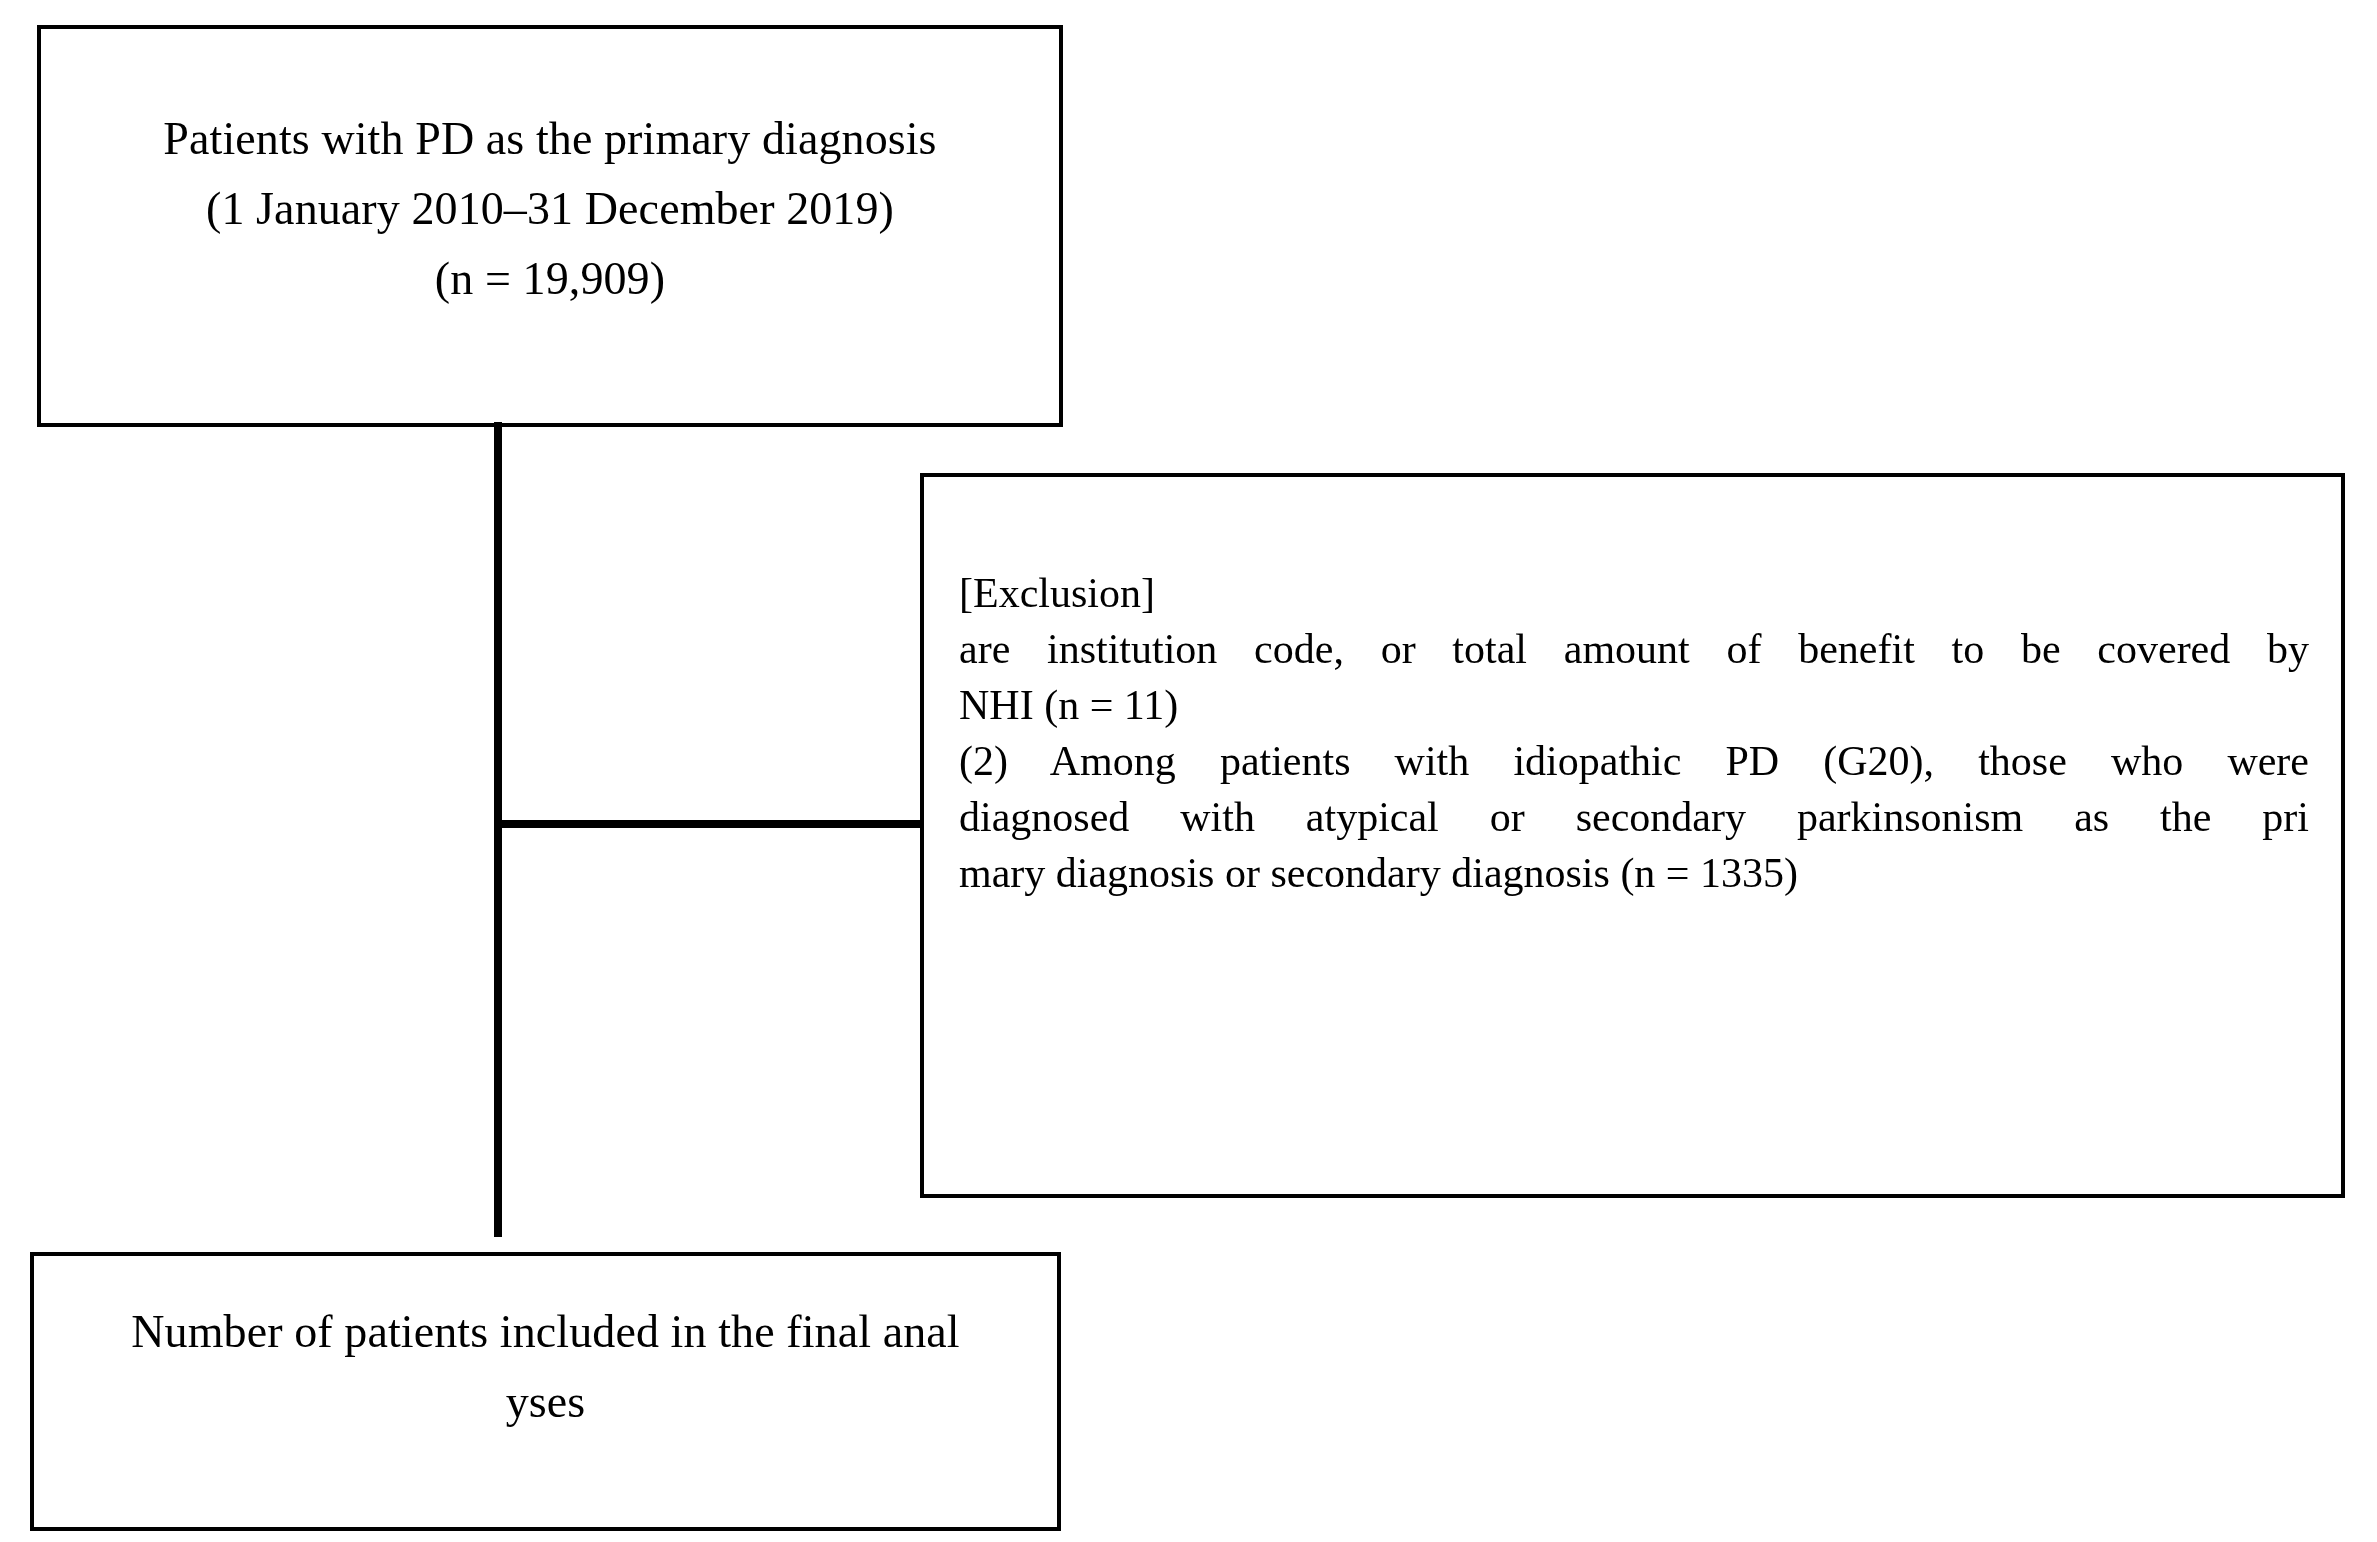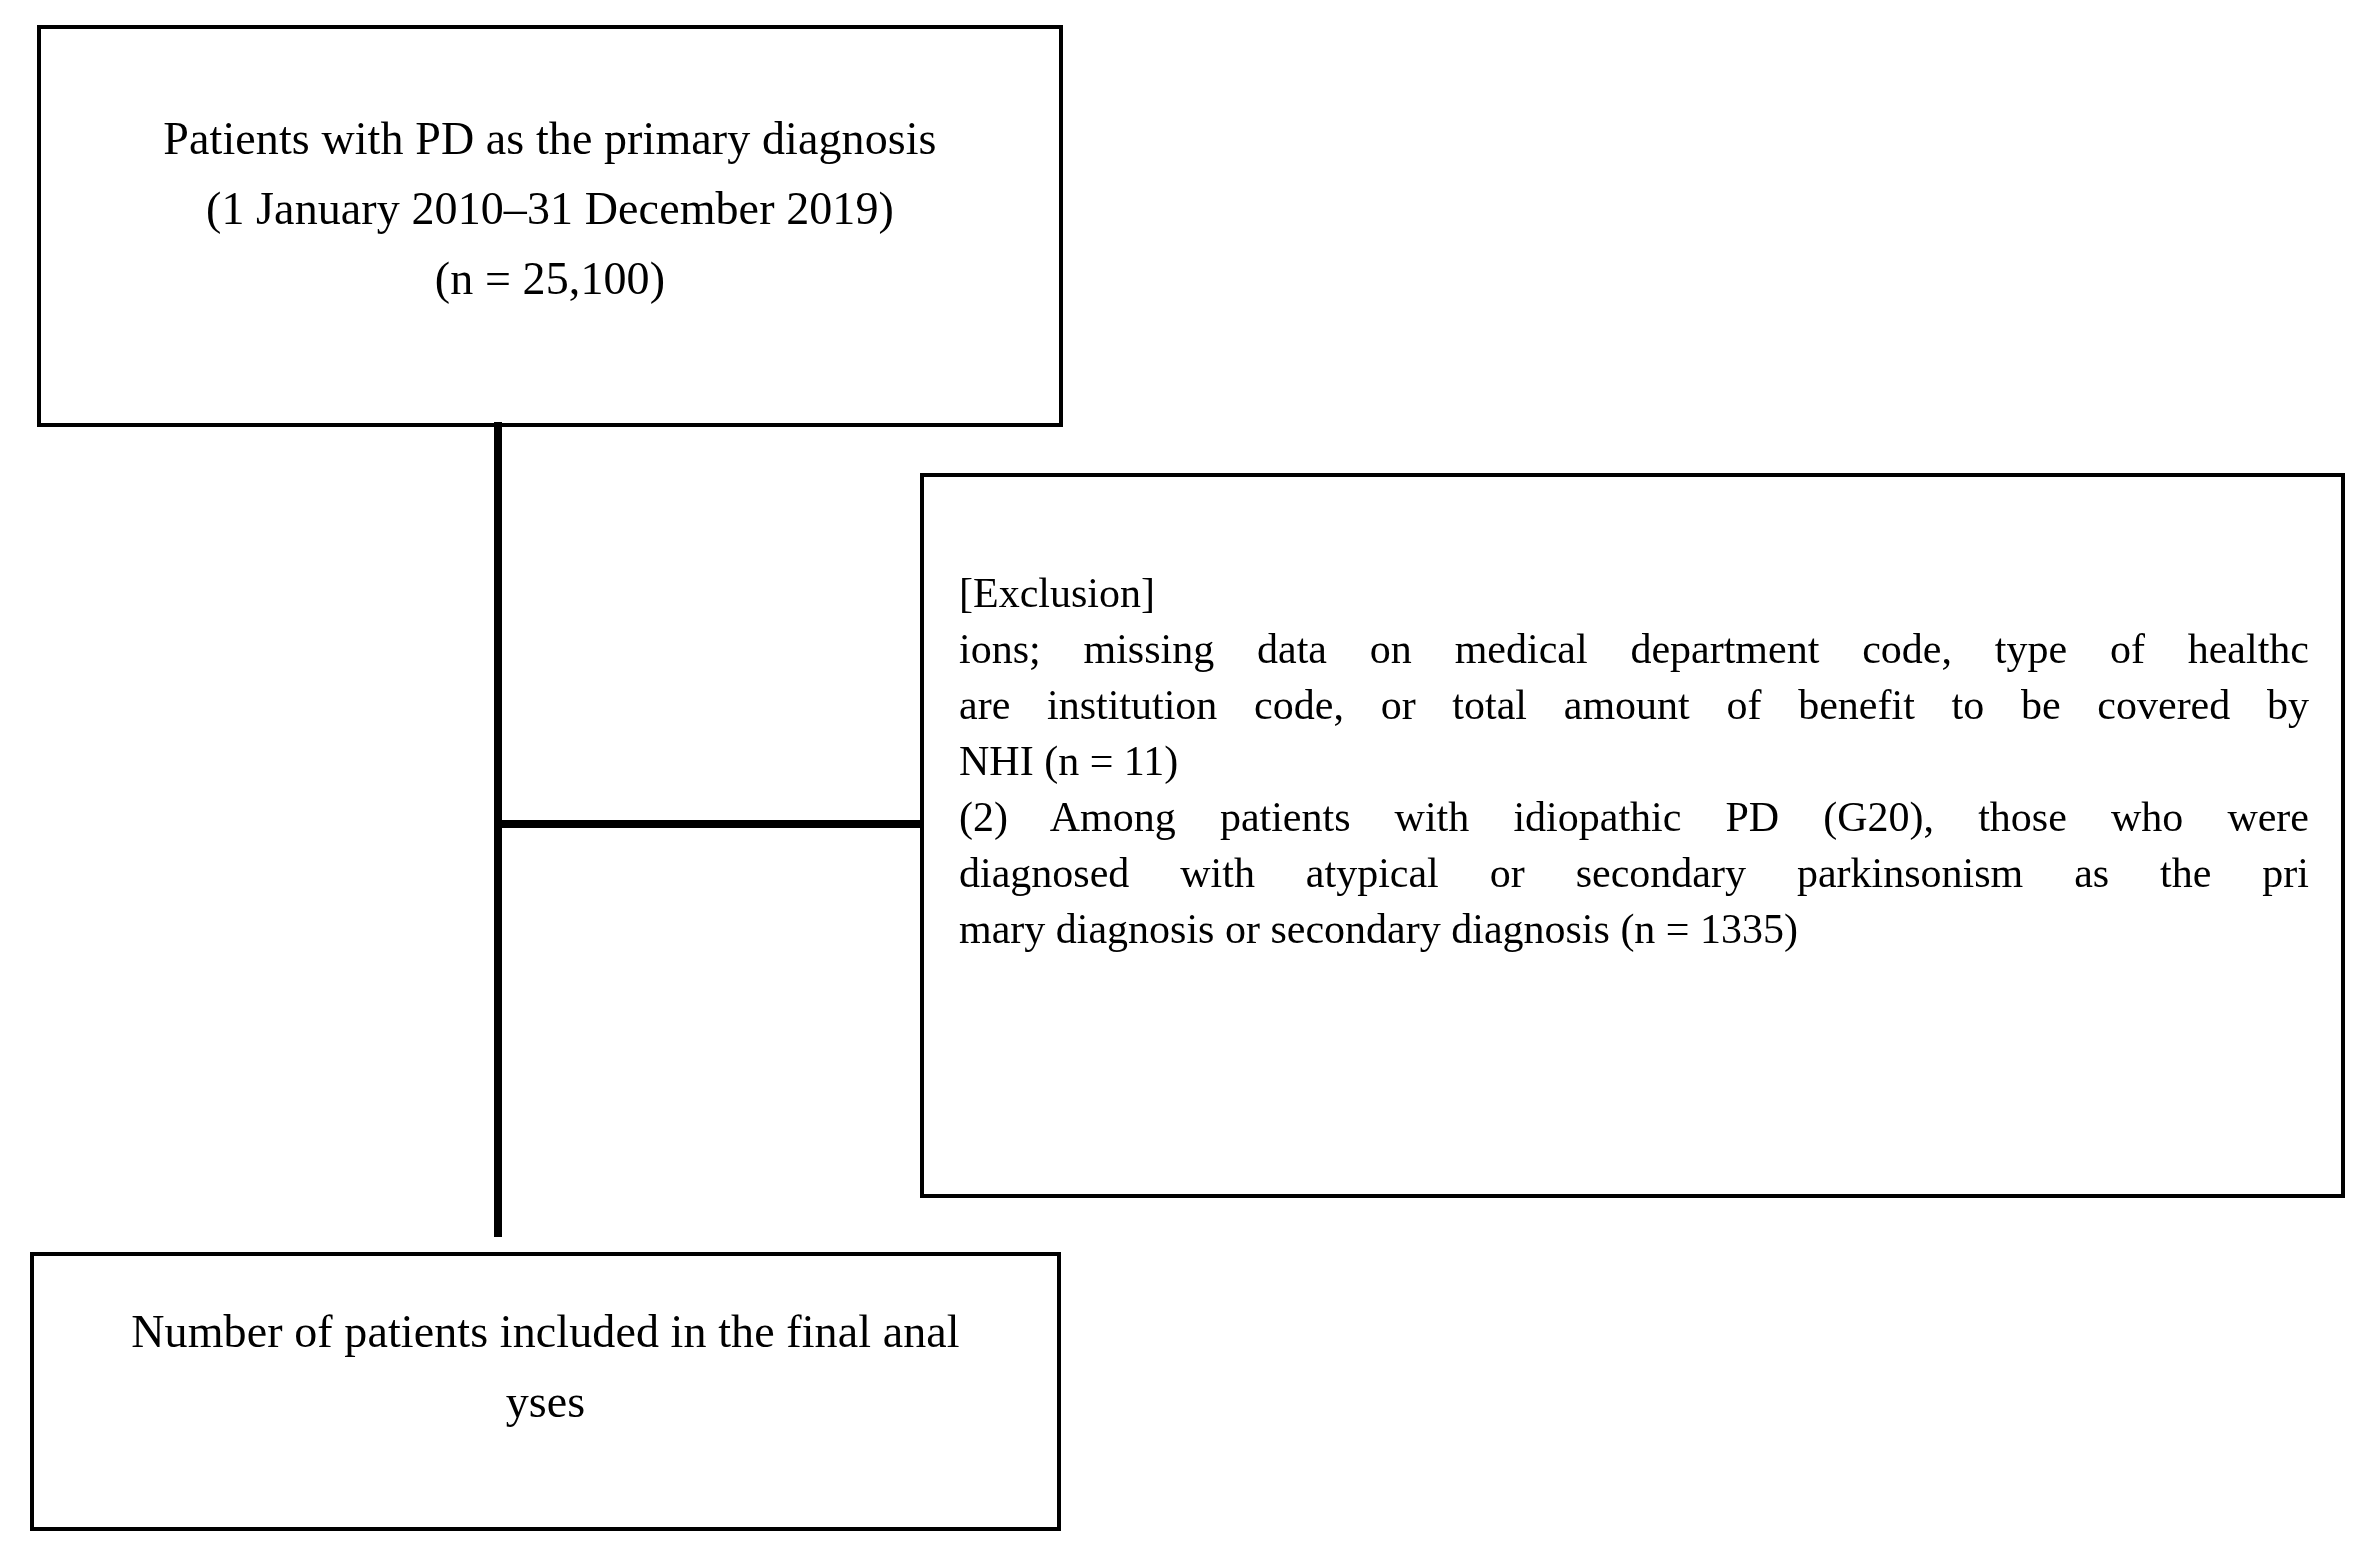--- a/index.html
+++ b/index.html
@@ -125,31 +125,30 @@
 </style>
 </head>
 <body>
 
 <div class="canvas">
 
   <div class="flow-box" id="box-cohort">
     <div class="box-text">
       <div>Patients with PD as the primary diagnosis</div>
       <div>(1 January 2010–31 December 2019)</div>
-      <div>(n = 25,100)</div>
+      <div>(n = 19,909)</div>
     </div>
   </div>
 
   <div class="connector" id="connector-vertical"></div>
   <div class="connector" id="connector-horizontal"></div>
 
   <div class="flow-box" id="box-exclusion">
     <div class="excl-text">
       <span class="excl-line flush">[Exclusion]</span>
-      <span class="excl-line justify">ions; missing data on medical department code, type of healthc</span>
       <span class="excl-line justify">are institution code, or total amount of benefit to be covered by</span>
       <span class="excl-line flush">NHI (n = 11)</span>
       <span class="excl-line justify">(2) Among patients with idiopathic PD (G20), those who were</span>
       <span class="excl-line justify">diagnosed with atypical or secondary parkinsonism as the pri</span>
       <span class="excl-line flush">mary diagnosis or secondary diagnosis (n = 1335)</span>
     </div>
   </div>
 
   <div class="flow-box" id="box-final">
     <div class="box-text">

